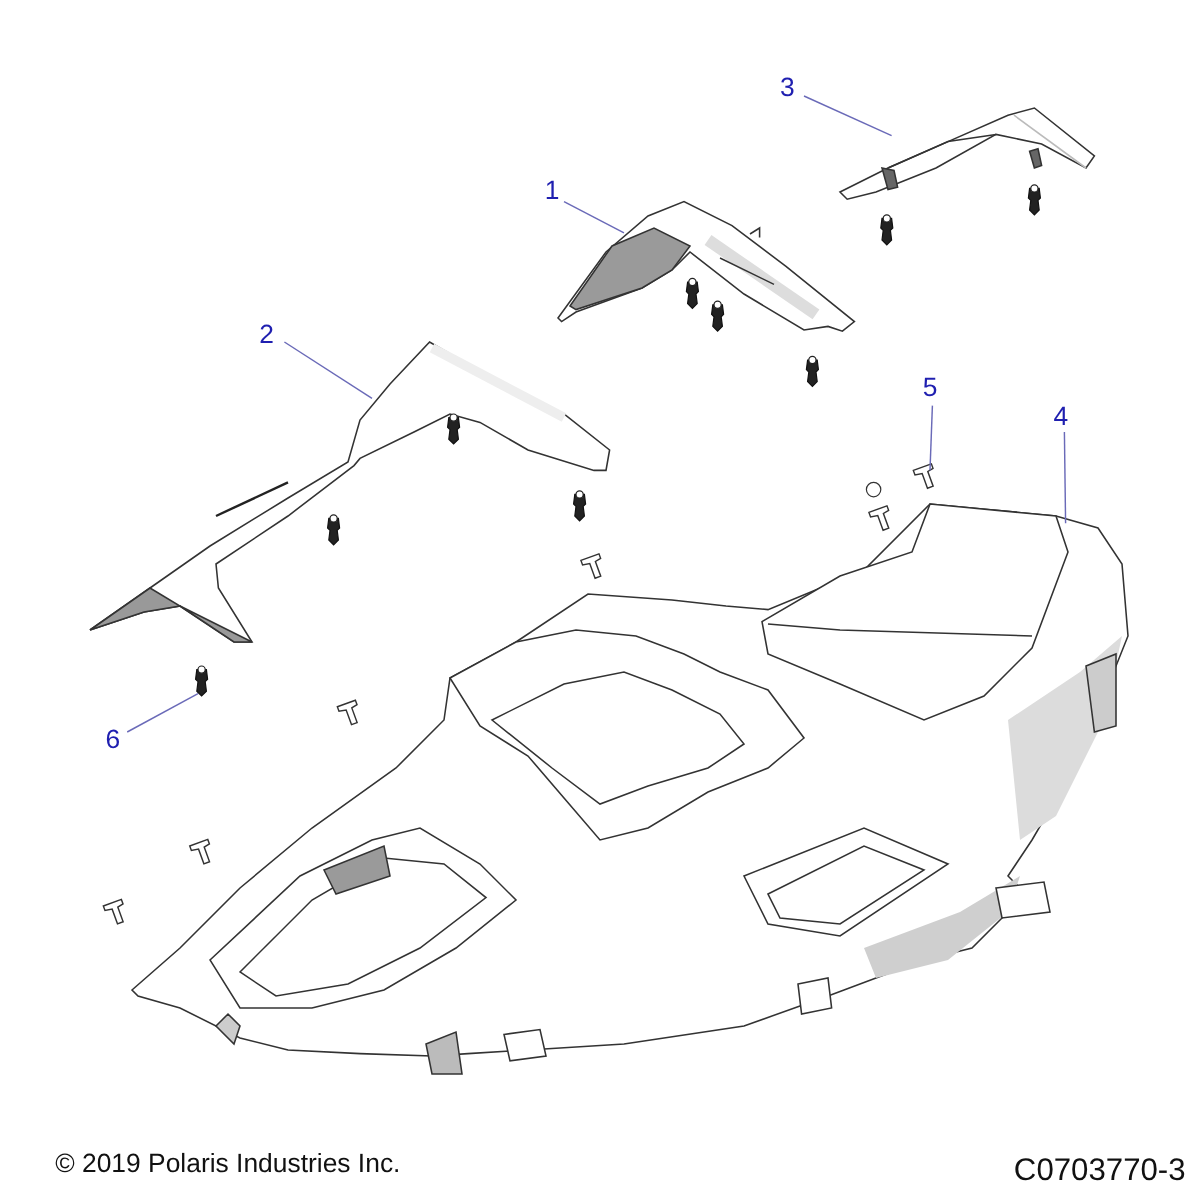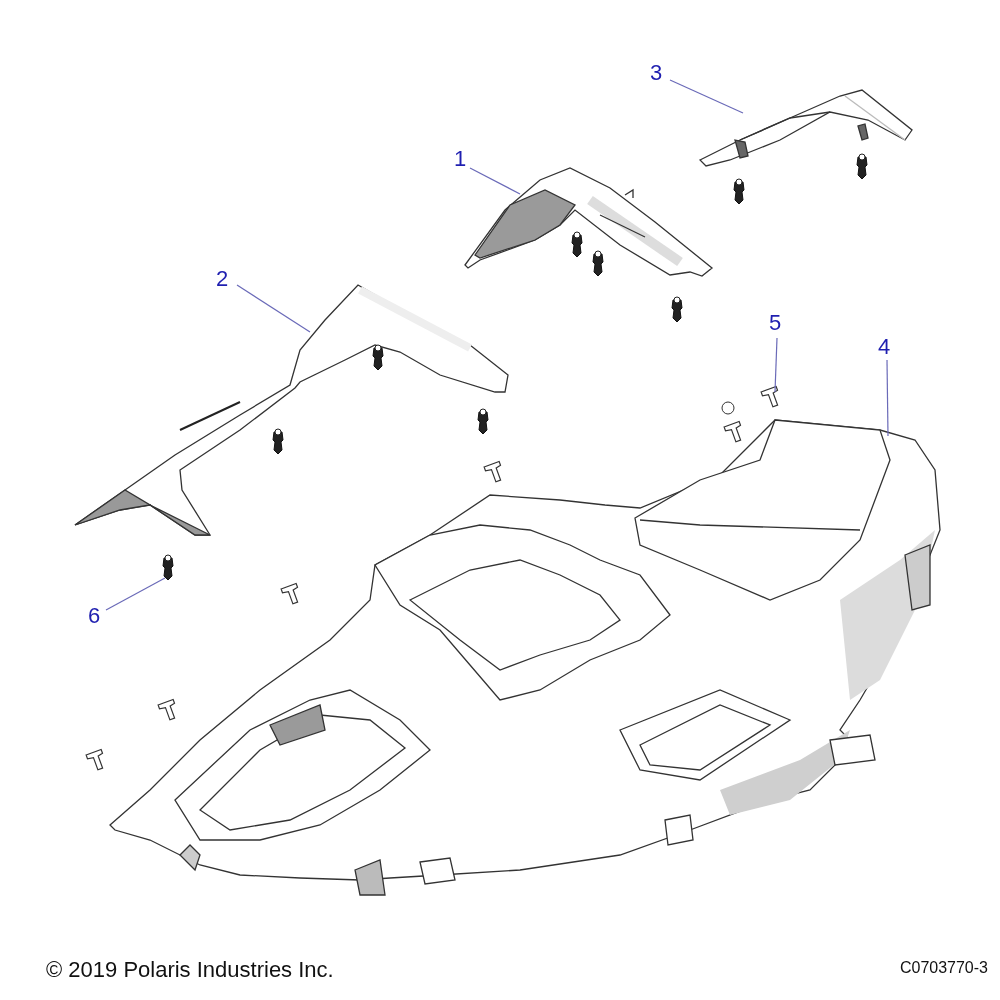--- a/index.html
+++ b/index.html
@@ -1,20 +1,20 @@
 <!DOCTYPE html>
 <html><head>
 <meta charset="utf-8">
 <style>
   html, body { margin:0; padding:0; background:#ffffff; }
   body { width:1000px; height:1000px; position:relative; overflow:hidden; font-family:"Liberation Sans", sans-serif; }
   #diagram { position:absolute; left:0; top:0; width:1000px; height:1000px; }
   .callout { position:absolute; font-family:"Liberation Sans", sans-serif; font-size:22px; color:#1f1fb0; line-height:1; }
   .footer-left { position:absolute; left:24px; top:957px; font-size:22px; color:#111;margin-left:22px; }
-  .footer-right { position:absolute; right:12px; top:959px; font-size:16px; color:#111; }
+  .footer-right { position:absolute; right:12px; top:959px; font-size:26px; color:#111; }
 </style>
 </head>
 <body>
 
 <svg id="diagram" viewBox="0 0 1000 1000" xmlns="http://www.w3.org/2000/svg">
   <defs>
     <g id="clip">
       <path d="M-4,-8 L4,-8 L5,0 L3,2 L4,10 L0,14 L-4,10 L-3,2 L-5,0 Z" fill="#222" stroke="#111" stroke-width="1"></path>
       <circle cx="0" cy="-8" r="3" fill="#fff" stroke="#222"></circle>
     </g>

